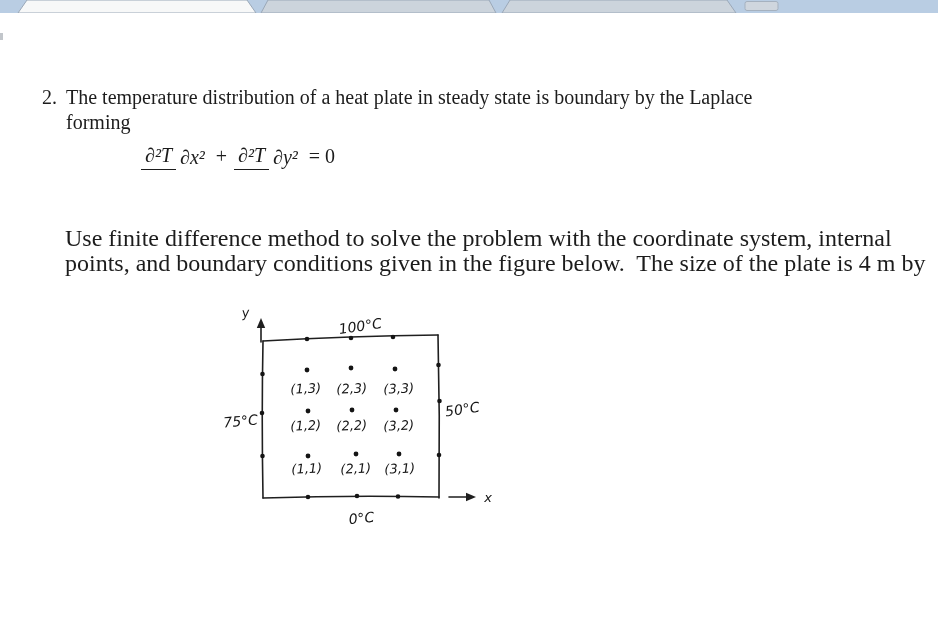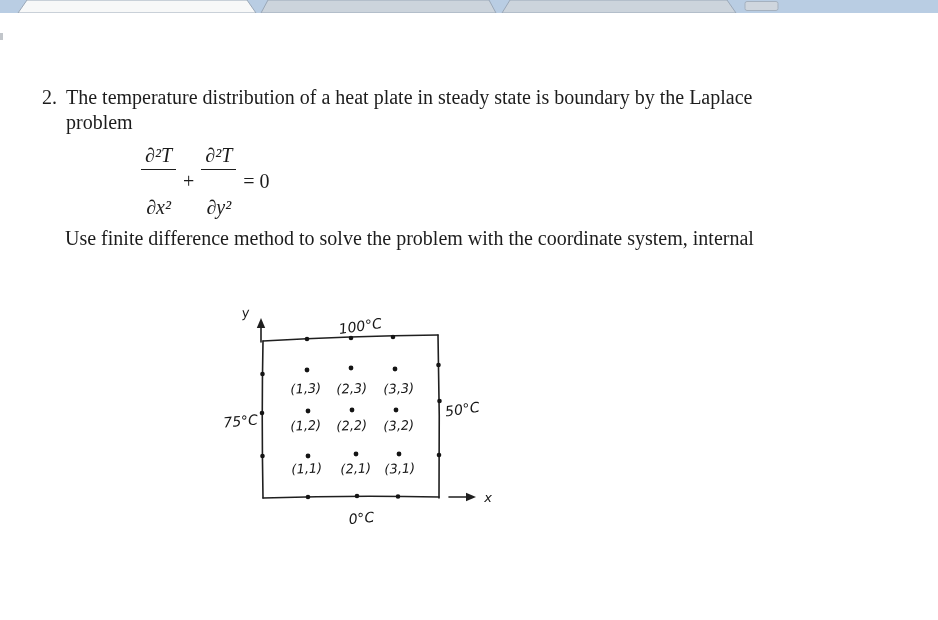--- a/index.html
+++ b/index.html
@@ -7,28 +7,28 @@
     width:938px;height:620px;overflow:hidden;background:#ffffff;
     font-family:"Liberation Serif",serif;color:#1c1c1c;
   }
   .screen{position:relative;width:938px;height:620px;background:#ffffff;}
   .chrome{position:absolute;left:0;top:0;display:block;}
   .page{position:absolute;left:0;top:13px;width:938px;height:607px;background:#ffffff;}
   .edge-mark{position:absolute;left:0;top:20px;width:3px;height:7px;background:#c2c6cb;}
   .problem{position:absolute;left:42px;top:72px;display:flex;font-size:20px;line-height:25px;}
   .pnum{width:24px;flex:0 0 auto;}
   .line{white-space:pre;}
-  .para2{position:absolute;left:65px;top:213px;font-size:20px;line-height:25px;}
+  .para2{position:absolute;left:65px;top:213px;font-size:24px;line-height:25px;}
   .equation{
     position:absolute;left:141px;top:130px;display:flex;align-items:center;
     font-size:20px;font-style:italic;font-family:"Liberation Serif",serif;
   }
-  .frac{display:inline-flex;flex-direction:column;text-align:center;line-height:24px;}
+  .frac{display:inline-flex;flex-direction:row;text-align:center;line-height:24px;}
   .num{padding:0 4px 2px 4px;border-bottom:1.5px solid #1c1c1c;}
-  .den{padding:2px 4px 0 4px;margin-top:23px;}
+  .den{padding:2px 4px 0 4px;}
   .op{margin:0 7px;font-style:normal;}
   .figure{position:absolute;left:218px;top:288px;}
   .fig-ink{stroke:#1f1f1f;stroke-width:1.6;fill:none;stroke-linecap:round;}
   .fig-dot{fill:#141414;stroke:none;}
   .fig-head{fill:#1f1f1f;stroke:none;}
   .fig-text{
     font-family:"DejaVu Sans",sans-serif;font-style:italic;fill:#161616;
     text-anchor:middle;
   }
   .fig-temp{font-size:14px;}
@@ -48,39 +48,40 @@
     <polygon points="27,0 247,0 256,13 18,13" fill="#f7f8f8" stroke="#9aa8b8" stroke-width="1"></polygon>
   </svg>
 
   <div class="page">
     <div class="edge-mark"></div>
 
     <div class="problem">
       <span class="pnum">2.</span>
       <div>
         <div class="line">The temperature distribution of a heat plate in steady state is boundary by the Laplace</div>
-        <div class="line">problem</div>
+        <div class="line">forming</div>
       </div>
     </div>
 
     <div class="equation">
       <span class="frac">
         <span class="num">∂²T</span>
         <span class="den">∂x²</span>
       </span>
       <span class="op">+</span>
       <span class="frac">
         <span class="num">∂²T</span>
         <span class="den">∂y²</span>
       </span>
       <span class="op">= 0</span>
     </div>
 
     <div class="para2">
       <div class="line">Use finite difference method to solve the problem with the coordinate system, internal</div>
+      <div class="line">points, and boundary conditions given in the figure below.  The size of the plate is 4 m by</div>
     </div>
 
     <svg class="figure" width="290" height="240" viewBox="0 0 290 240">
 
       <path class="fig-ink" d="M45,40 Q43.5,115 45,197"></path>
       <path class="fig-ink" d="M45,40 Q132,35 220,34"></path>
       <path class="fig-ink" d="M220,34 Q222,115 221,197"></path>
       <path class="fig-ink" d="M45,197 Q135,194 221,196"></path>
 
       <path class="fig-ink" d="M43,41 L43,23"></path>

